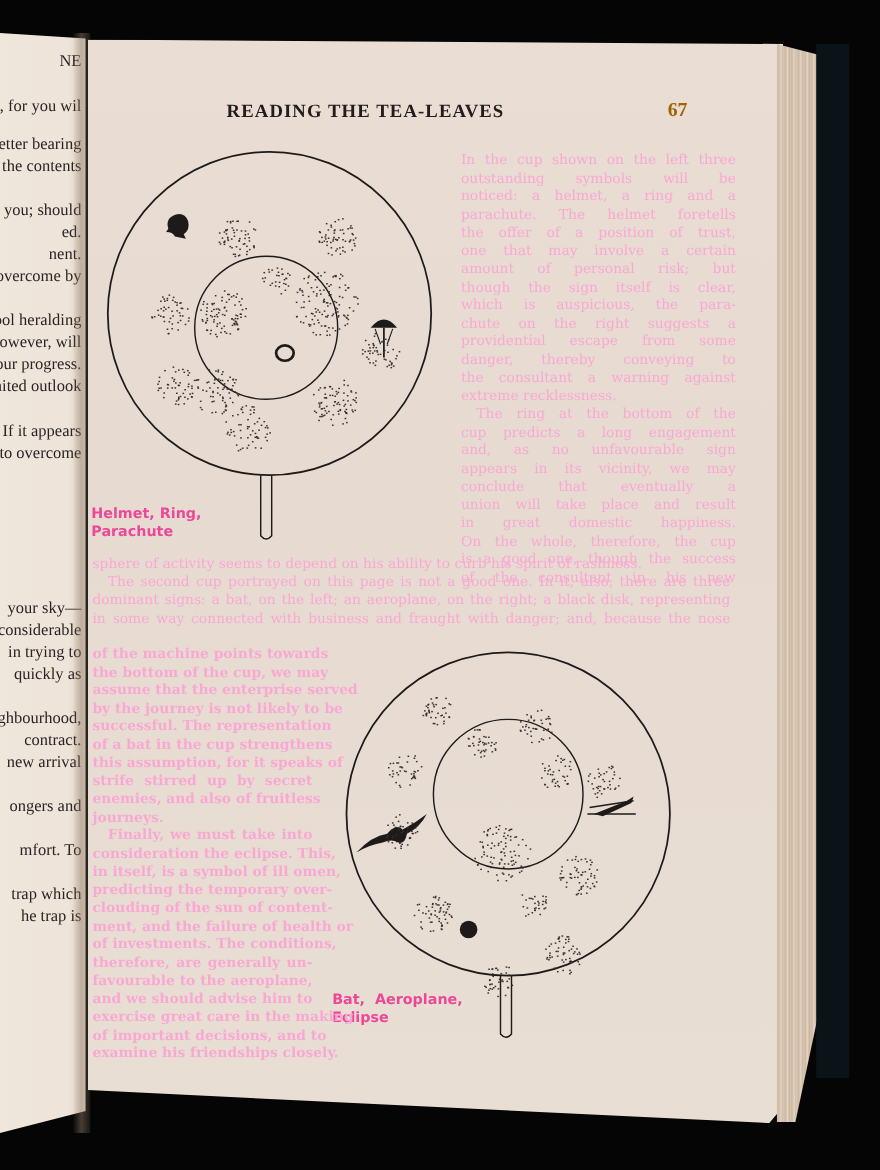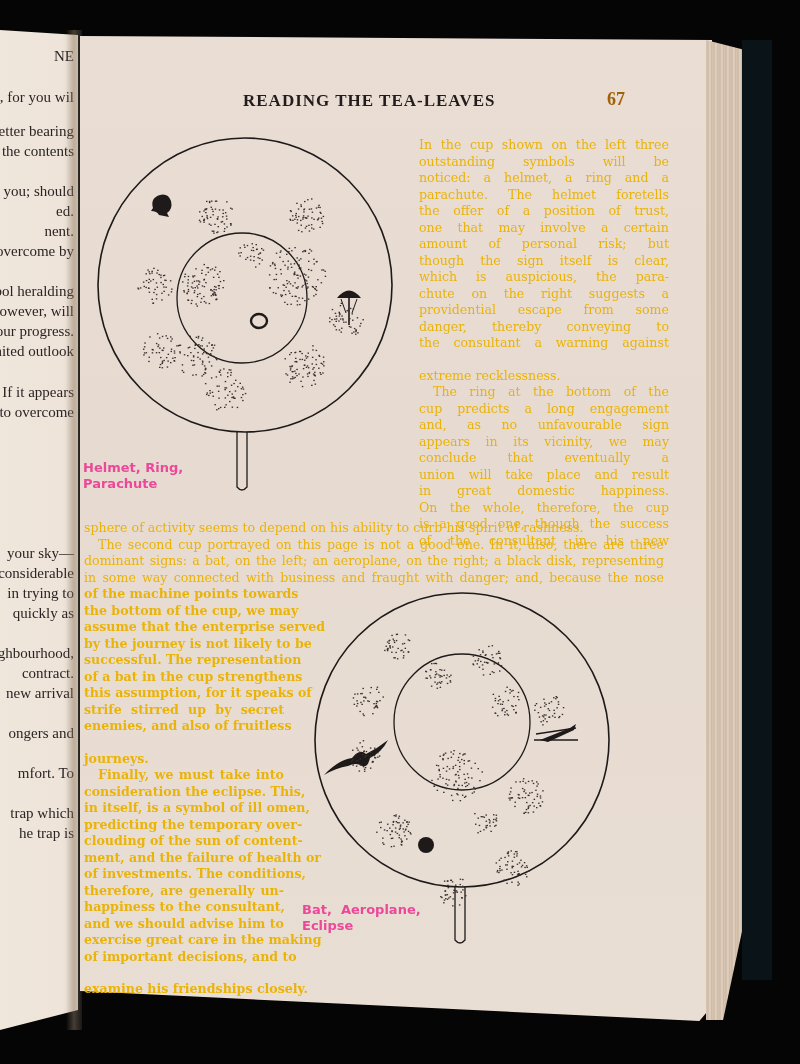--- a/index.html
+++ b/index.html
@@ -37,33 +37,32 @@
     clip-path: polygon(0 0, 100% 1%, 100% 90%, 45% 100%, 0 100%);
   }
   .cover-edge {
     position: absolute; left: 742px; top: 40px; width: 30px; height: 940px;
     background: #0a1418;
   }
   .running-head {
     position: absolute; top: 91px; left: 206px;
     font-size: 17px; letter-spacing: 1px; font-weight: bold; color: #221c1c;
     font-family: "Liberation Serif", serif;
-    margin-left: 37px;
   }
   .page-number {
     position: absolute; top: 89px; left: 607px;
     font-size: 18px; font-weight: bold; color: #a16207;
     font-family: "Liberation Serif", serif;
   }
   .para {
     position: absolute; font-size: 12.6px; line-height: 16.5px;
-    color: #eab308; text-align: justify;
+    color: #f9a8d4; text-align: justify;
   }
   .para .ln { display: block; white-space: nowrap; text-align-last: justify; }
-  .para .ln.last { text-align-last: left; margin-top: 16px; }
+  .para .ln.last { text-align-last: left; }
   .para .ln.indent { padding-left: 14px; }
   .caption {
     position: absolute; font-family: "DejaVu Sans", sans-serif;
     font-weight: bold; font-size: 13px; line-height: 16px; color: #ec4899;
   }
   svg.cup { position: absolute; overflow: visible; }
 </style>
 </head>
 <body>
 
@@ -1536,18 +1535,18 @@
     <span class="ln">enemies, and also of fruitless</span>
     <span class="ln last">journeys.</span>
     <span class="ln indent">Finally, we must take into</span>
     <span class="ln">consideration the eclipse. This,</span>
     <span class="ln">in itself, is a symbol of ill omen,</span>
     <span class="ln">predicting the temporary over-</span>
     <span class="ln">clouding of the sun of content-</span>
     <span class="ln">ment, and the failure of health or</span>
     <span class="ln">of investments. The conditions,</span>
     <span class="ln">therefore, are generally un-</span>
-    <span class="ln">happiness to the consultant,</span>
+    <span class="ln">favourable to the aeroplane,</span>
     <span class="ln">and we should advise him to</span>
     <span class="ln">exercise great care in the making</span>
     <span class="ln">of important decisions, and to</span>
     <span class="ln last">examine his friendships closely.</span>
   </div>
 
 </body></html>

